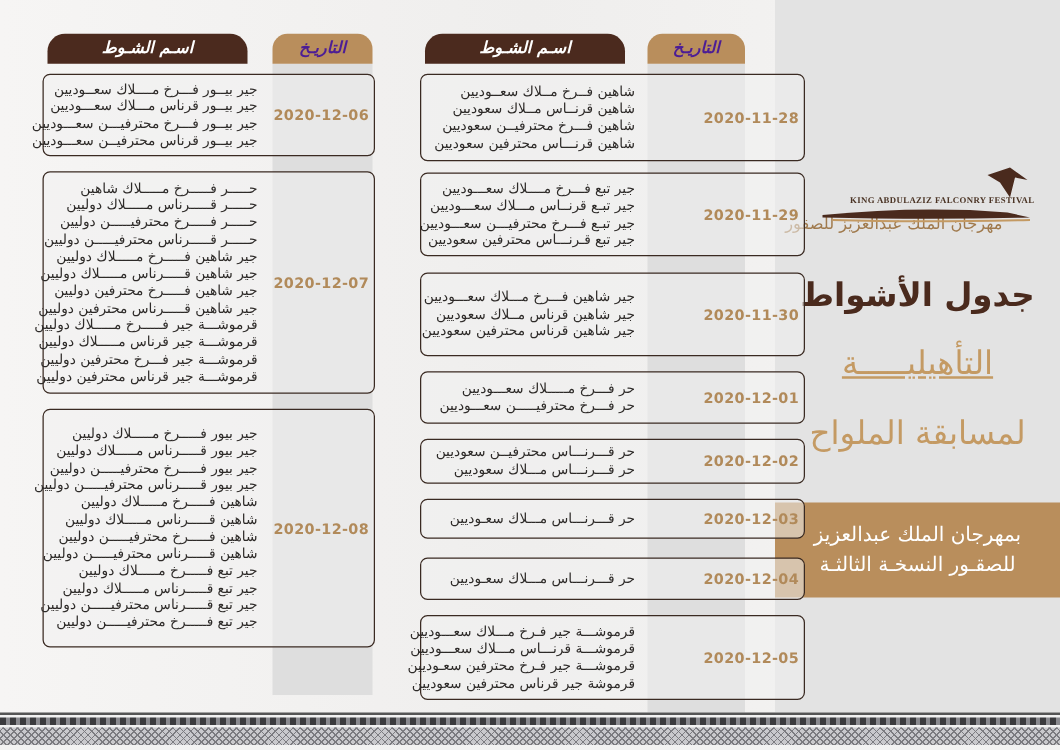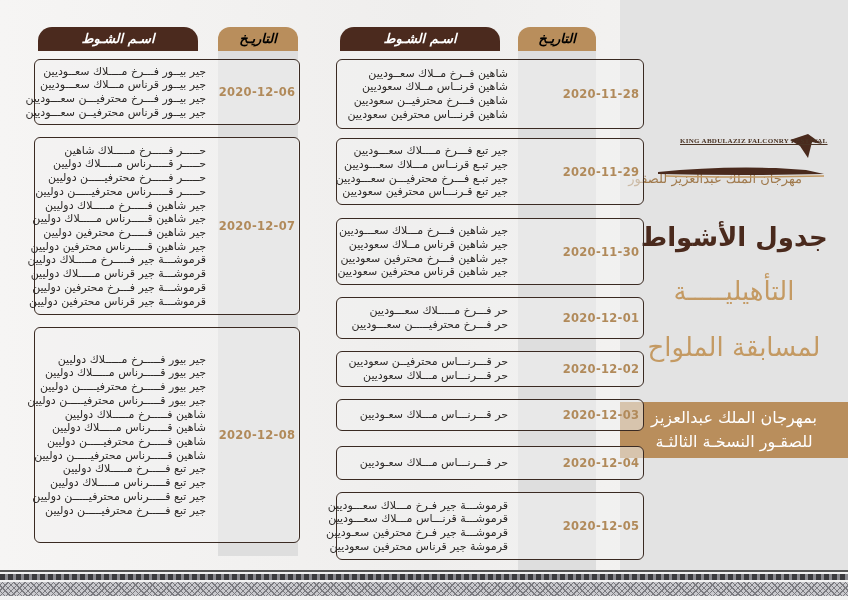--- a/index.html
+++ b/index.html
@@ -20,55 +20,55 @@
   }
   .logo {
     position: absolute; left: 16px; top: 132px; width: 212px; height: 70px;
   }
   .logo-ar {
     position: absolute; right: 46px; top: 0;
     font-family: "DejaVu Serif", serif; font-size: 13px; color: #a07a4d;
     direction: rtl; white-space: nowrap; margin-top: 39px;
   }
   .logo-en {
-    position: absolute; left: 44px; top: 5px;
+    position: absolute; left: 44px; top: 24px;
     font-family: "Liberation Serif", serif; font-size: 7px; color: #4a3324;
-    letter-spacing: 0.3px; white-space: nowrap; font-weight: bold; text-decoration: underline;
+    letter-spacing: 0.3px; white-space: nowrap; font-weight: bold;
   }
   .logo-falcon { position: absolute; right: 24px; top: 0; }
   .logo-feather { position: absolute; left: 20px; top: 30px; }
   .title-main {
     position: absolute; left: 0; right: 0; top: 222px; text-align: center;
     font-size: 26px; font-weight: bold; color: #4a2a1d; direction: rtl;
   }
   .title-sub1 {
     position: absolute; left: 0; right: 0; top: 276px; text-align: center;
-    font-size: 26px; color: #c49a63; direction: rtl;
+    font-size: 26px; color: #c49a63; direction: rtl; text-decoration: underline;
   }
   .title-sub2 {
     position: absolute; left: 0; right: 0; top: 332px; text-align: center;
     font-size: 26px; color: #c49a63; direction: rtl;
   }
   .festival-box {
-    position: absolute; left: 0; right: 0; top: 402px; height: 56px;
+    position: absolute; left: 0; right: 0; top: 402px; height: 76px;
     background: #b98e5c; color: #fff; text-align: center;
-    direction: rtl; font-size: 16px; line-height: 24px; padding-top: 4px;
+    direction: rtl; font-size: 16px; line-height: 24px; padding-top: 14px;
   }
   
   .col { position: absolute; top: 27px; }
   .col-a { left: 336px; width: 264px; }
   .col-b { left: 34px; width: 266px; }
   .hdr { position: relative; height: 24px; font-style: italic; }
   .hdr-name {
     position: absolute; top: 0; height: 24px; background: #4b2a1e; color: #fff;
     border-radius: 14px 14px 0 0; text-align: center; font-size: 13px; font-weight: bold;
     line-height: 24px; direction: rtl;
   }
   .hdr-date {
-    position: absolute; top: 0; height: 24px; background: #b98e5c; color: #000000;
+    position: absolute; top: 0; height: 24px; background: #b98e5c; color: #4c1d95;
     border-radius: 12px 12px 0 0; text-align: center; font-size: 13px; font-weight: bold;
     line-height: 24px; direction: rtl;
   }
   .col-a .hdr-name { left: 4px; width: 160px; }
   .col-a .hdr-date { left: 182px; width: 78px; }
   .col-b .hdr-name { left: 4px; width: 160px; }
   .col-b .hdr-date { left: 184px; width: 80px; }
   .date-strip {
     position: absolute; background: #dedede;
   }
@@ -163,21 +163,20 @@
         <div>جير تبـع فـــرخ محترفيـــن سعـــوديين</div>
         <div>جير تبع قـرنـــاس محترفين سعوديين</div>
       </div>
       <div class="block-date">2020-11-29</div>
     </div>
 
     <div class="block" style="top:191px;height:67px;">
       <div class="block-names">
         <div>جير شاهين فـــرخ مـــلاك سعـــوديين</div>
         <div>جير شاهين قرناس مــلاك سعوديين</div>
-        <div>جير شاهين فـــرخ محترفين سعوديين</div>
         <div>جير شاهين قرناس محترفين سعوديين</div>
       </div>
       <div class="block-date">2020-11-30</div>
     </div>
 
     <div class="block" style="top:270px;height:42px;">
       <div class="block-names">
         <div>حر فـــرخ مـــــلاك سعـــوديين</div>
         <div>حر فـــرخ محترفيـــــن سعـــوديين</div>
       </div>
@@ -245,21 +244,21 @@
         <div>جير شاهين فـــــرخ محترفين دوليين</div>
         <div>جير شاهين قـــــرناس محترفين دوليين</div>
         <div>قرموشـــة جير فـــــرخ مـــــلاك دوليين</div>
         <div>قرموشـــة جير قرناس مـــــلاك دوليين</div>
         <div>قرموشـــة جير فـــرخ محترفين دوليين</div>
         <div>قرموشـــة جير قرناس محترفين دوليين</div>
       </div>
       <div class="block-date">2020-12-07</div>
     </div>
 
-    <div class="block" style="top:300px;height:216px;">
+    <div class="block" style="top:300px;height:191px;">
       <div class="block-names">
         <div>جير بيور فـــــرخ مـــــلاك دوليين</div>
         <div>جير بيور قـــــرناس مـــــلاك دوليين</div>
         <div>جير بيور فـــــرخ محترفيـــــن دوليين</div>
         <div>جير بيور قـــــرناس محترفيـــــن دوليين</div>
         <div>شاهين فـــــرخ مـــــلاك دوليين</div>
         <div>شاهين قـــــرناس مـــــلاك دوليين</div>
         <div>شاهين فـــــرخ محترفيـــــن دوليين</div>
         <div>شاهين قـــــرناس محترفيـــــن دوليين</div>
         <div>جير تبع فـــــرخ مـــــلاك دوليين</div>

